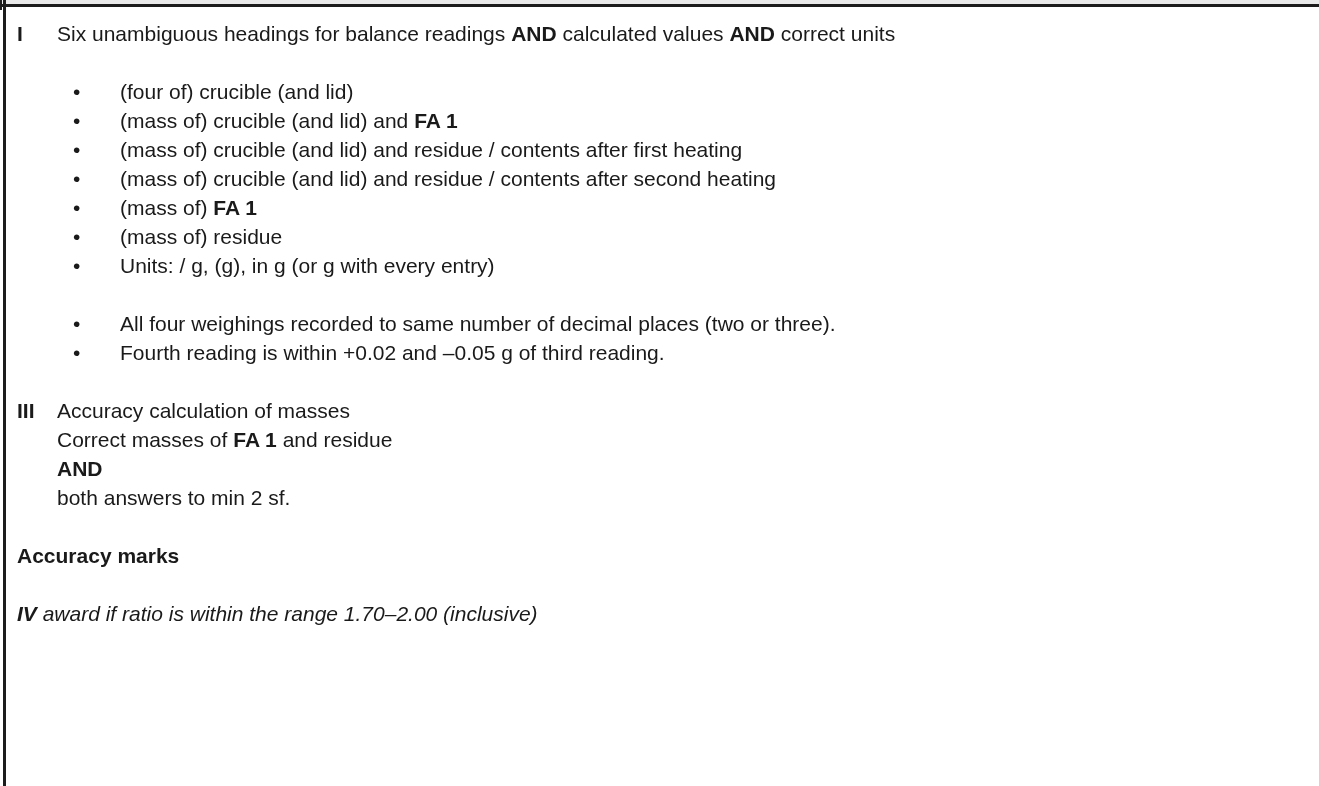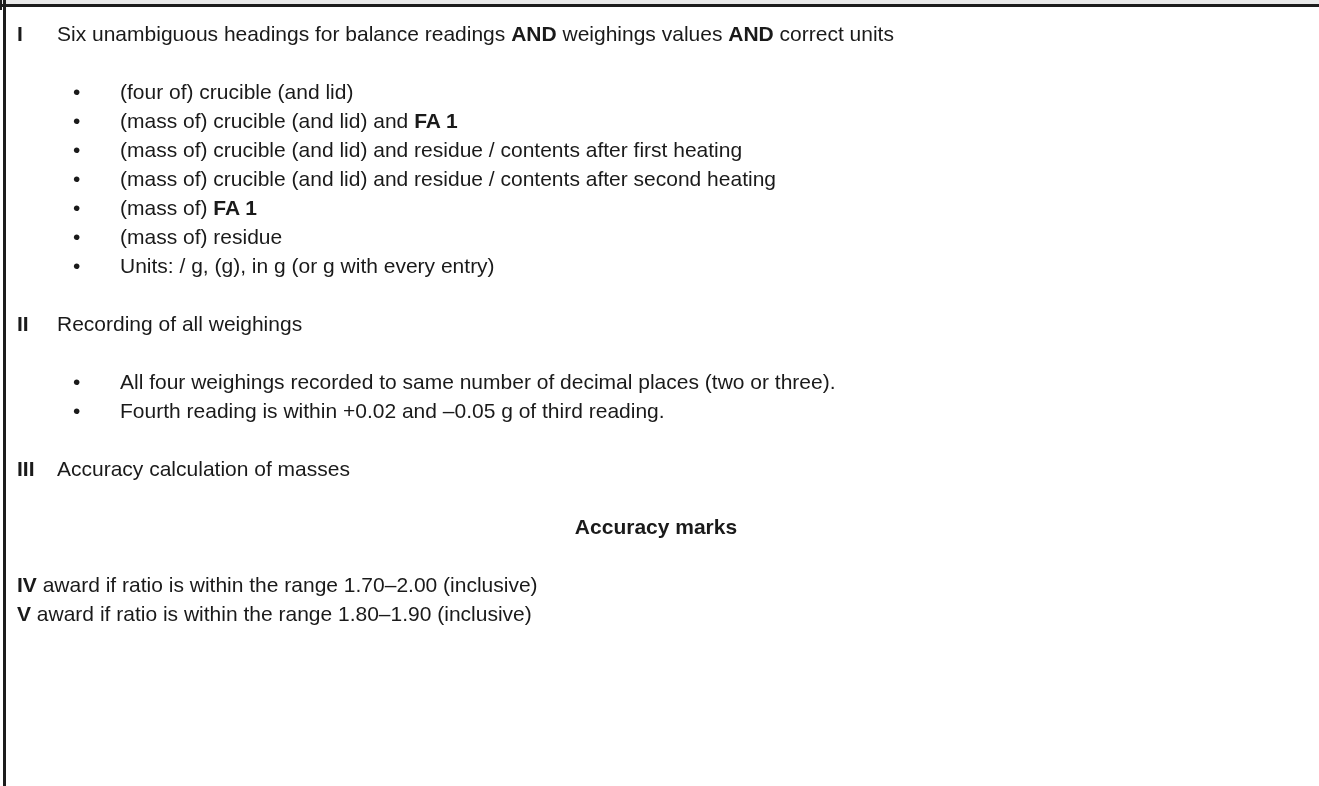--- a/index.html
+++ b/index.html
@@ -38,58 +38,58 @@
     position: absolute; top: 0; left: 0;
     width: 2px; height: 10px;
     background: #1c1c1c;
   }
   .content {
     position: absolute;
     left: 6px; top: 7px; right: 0;
     padding: 12px 24px 0 11px;
   }
   .block { margin: 0 0 29px 0; }
-  .block:last-child { margin-bottom: 0; }
+  .block:last-child { margin-bottom: 0; font-style: italic; }
 
   .sec-head { display: flex; align-items: flex-start; }
   .sec-num {
     flex: 0 0 40px;
     font-weight: 700;
   }
   .sec-text { flex: 1 1 auto; }
   .sec-body { margin-left: 40px; }
 
   .bullet-row { display: flex; align-items: flex-start; line-height: 29px; }
   .bullet-glyph {
     flex: 0 0 47px;
     margin-left: 56px;
   }
   .bullet-text { flex: 1 1 auto; }
 
   .line { line-height: 29px; }
 
   .b { font-weight: 700; }
   .u { text-underline-offset: 3px; }
-  .heading-bold { font-weight: 700; text-align: center; }
+  .heading-bold { font-weight: 700; }
 </style>
 </head>
 <body>
 
 <div class="page">
   <div class="top-strip"></div>
   <div class="border-top"></div>
   <div class="border-left"></div>
   <div class="corner-notch"></div>
 
   <div class="content">
 
     <div class="block">
       <div class="sec-head">
         <span class="sec-num">I</span>
-        <span class="sec-text"><span>Six unambiguous headings for balance readings </span><span class="b">AND</span><span> weighings values </span><span class="b">AND</span><span> correct units</span></span>
+        <span class="sec-text"><span>Six unambiguous headings for balance readings </span><span class="b">AND</span><span> calculated values </span><span class="b">AND</span><span> correct units</span></span>
       </div>
     </div>
 
     <div class="block">
       <div class="bullet-row">
         <span class="bullet-glyph">•</span>
         <span class="bullet-text"><span>(four of) crucible (and lid)</span></span>
       </div>
       <div class="bullet-row">
         <span class="bullet-glyph">•</span>
@@ -110,49 +110,47 @@
       <div class="bullet-row">
         <span class="bullet-glyph">•</span>
         <span class="bullet-text"><span>(mass of) residue</span></span>
       </div>
       <div class="bullet-row">
         <span class="bullet-glyph">•</span>
         <span class="bullet-text"><span>Units: / g, (g), in g (or g with every entry)</span></span>
       </div>
     </div>
 
-    <div class="block">
-      <div class="sec-head">
-        <span class="sec-num">II</span>
-        <span class="sec-text"><span>Recording of all weighings</span></span>
-      </div>
-    </div>
 
     <div class="block">
       <div class="bullet-row">
         <span class="bullet-glyph">•</span>
         <span class="bullet-text"><span>All four </span><span class="u">weighings</span><span> recorded to same number of decimal places (two or three).</span></span>
       </div>
       <div class="bullet-row">
         <span class="bullet-glyph">•</span>
         <span class="bullet-text"><span>Fourth reading is within +0.02 and –0.05 g of third reading.</span></span>
       </div>
     </div>
 
     <div class="block">
       <div class="sec-head">
         <span class="sec-num">III</span>
         <span class="sec-text"><span>Accuracy calculation of masses</span></span>
       </div>
+      <div class="sec-body">
+        <div class="line"><span>Correct masses of </span><span class="b">FA 1</span><span> and residue</span></div>
+        <div class="line"><span class="b">AND</span></div>
+        <div class="line"><span>both answers to min 2 sf.</span></div>
+      </div>
     </div>
 
     <div class="block">
       <div class="line heading-bold"><span class="b">Accuracy marks</span></div>
     </div>
 
 
     <div class="block">
       <div class="line"><span class="b">IV</span><span> award if ratio is within the range 1.70–2.00 (inclusive)</span></div>
-      <div class="line"><span class="b">V</span><span> award if ratio is within the range 1.80–1.90 (inclusive)</span></div>
     </div>
 
   </div>
 </div>
 
 </body></html>

